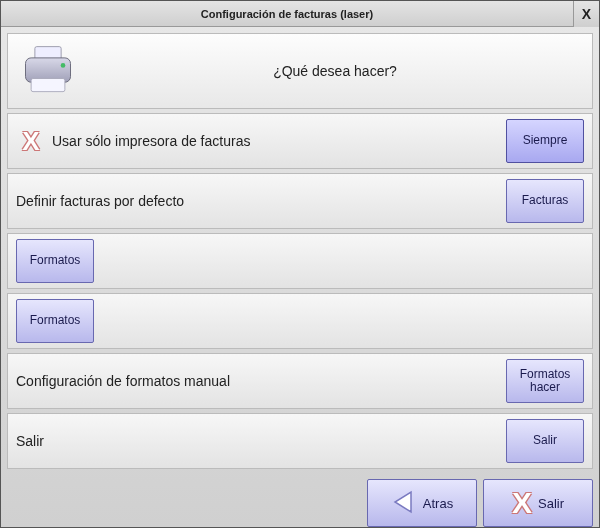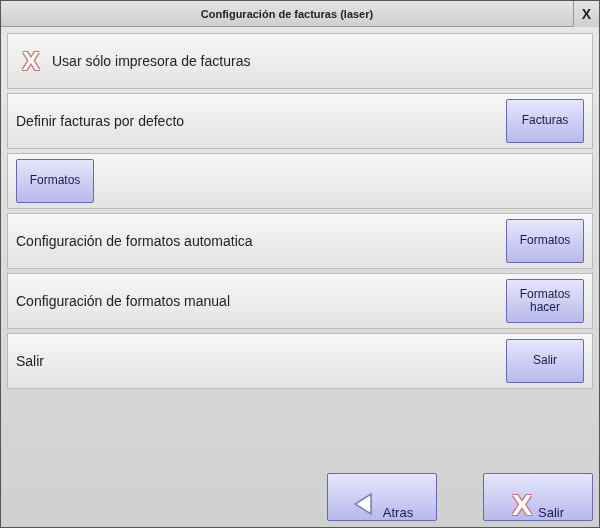--- a/index.html
+++ b/index.html
@@ -123,25 +123,24 @@
 }
 .footer-btn {
   width: 110px;
   height: 48px;
   background: linear-gradient(#e6e6fd, #b8b8ec);
   border: 1px solid #6868b0;
   border-radius: 2px;
   font-size: 13px;
   color: #1a1a4d;
   display: flex;
-  align-items: flex-end;
+  align-items: center;
   justify-content: center;
   gap: 6px;
   cursor: pointer;
-  margin-left: 40px;
 }
 .x-mark {
   font-family: Arial Black, Arial, sans-serif;
   font-weight: 900;
   font-size: 26px;
   color: #fff;
   text-shadow:
     -1px -1px 0 #c77,
      1px -1px 0 #c77,
     -1px  1px 0 #c77,
@@ -155,39 +154,56 @@
 
 <div class="window">
 
   <div class="titlebar">
     <div class="title">Configuración de facturas (laser)</div>
     <div class="close">X</div>
   </div>
 
   <div class="content">
 
+    <div class="prompt-row">
+      <div class="printer-icon">
+        <svg viewBox="0 0 64 64" width="60" height="60">
+          <rect x="18" y="6" width="28" height="14" rx="2" fill="#eef" stroke="#99a" stroke-width="1"></rect>
+          <rect x="8" y="18" width="48" height="26" rx="6" fill="url(#g1)" stroke="#667" stroke-width="1"></rect>
+          <rect x="14" y="40" width="36" height="14" rx="2" fill="#f5f5ff" stroke="#aab" stroke-width="1"></rect>
+          <circle cx="48" cy="26" r="2.5" fill="#4b6"></circle>
+          <defs>
+            <linearGradient id="g1" x1="0" y1="0" x2="0" y2="1">
+              <stop offset="0" stop-color="#d8d8e8"></stop>
+              <stop offset="1" stop-color="#a0a0b8"></stop>
+            </linearGradient>
+          </defs>
+        </svg>
+      </div>
+      <div class="prompt-text">¿Qué desea hacer?</div>
+    </div>
 
     <div class="option-row active">
       <div class="mark">
           <span class="x-mark">X</span>
         </div>
       <div class="label">Usar sólo impresora de facturas</div>
+      <div class="action-btn">Siempre</div>
     </div>
 
     <div class="option-row">
       <div class="label">Definir facturas por defecto</div>
       <div class="action-btn">Facturas</div>
     </div>
 
     <div class="option-row">
       <div class="action-btn">Formatos</div>
     </div>
 
     <div class="option-row">
-      <div class="label">Configuración de formatos automatica</div>
       <div class="action-btn">Formatos</div>
     </div>
 
     <div class="option-row">
       <div class="label">Configuración de formatos manual</div>
       <div class="action-btn">Formatos hacer</div>
     </div>
 
     <div class="option-row">
       <div class="label">Salir</div>

